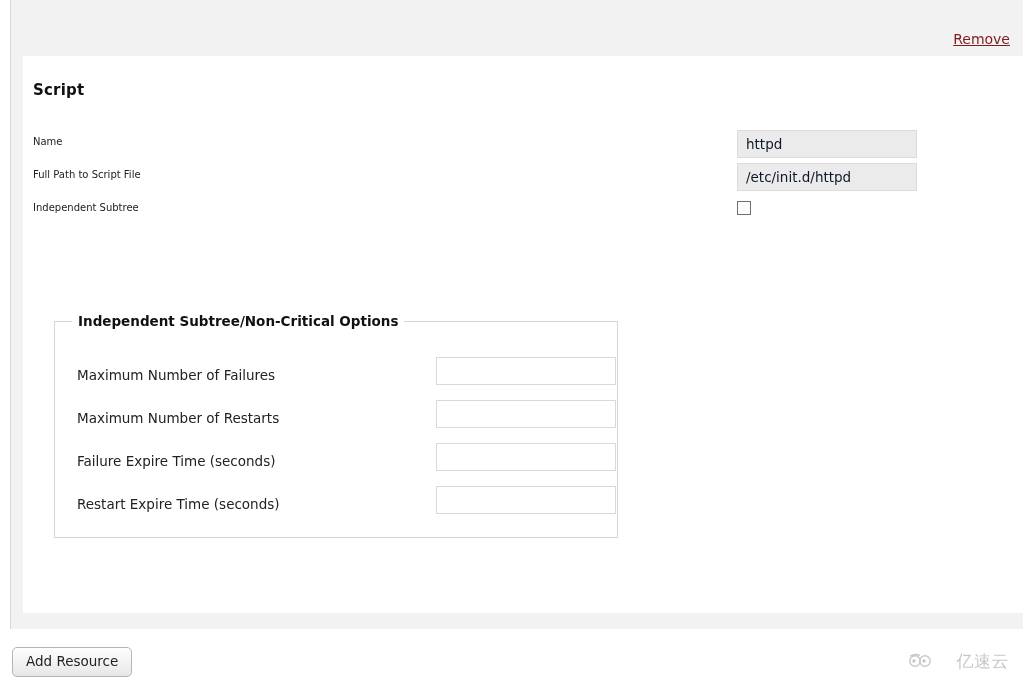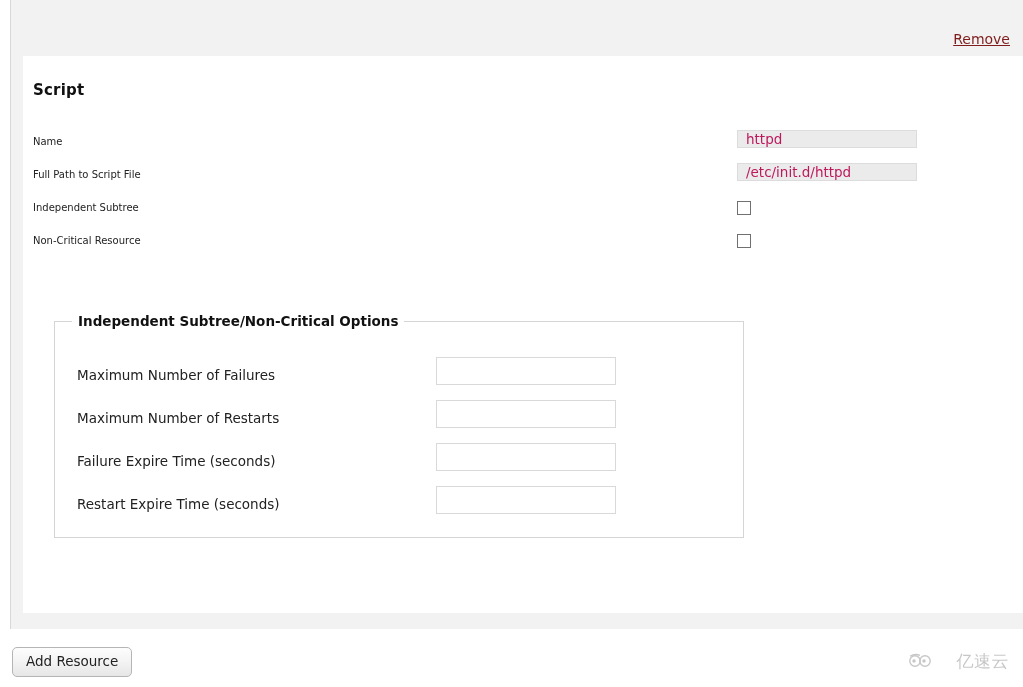--- a/index.html
+++ b/index.html
@@ -91,25 +91,25 @@
     white-space: nowrap;
   }
   .form-row .row-control {
     position: absolute;
     left: 714px;
     top: 0px;
   }
 
   .text-input-disabled {
     width: 180px;
-    height: 18px;
+    height: 28px;
     box-sizing: border-box;
     background: #ebebeb;
     border: 1px solid #dcdcdc;
-    color: #be185d;
+    color: #0f172a;
     font-size: 13.5px;
     font-family: "DejaVu Sans", "Liberation Sans", sans-serif;
     padding: 0 8px;
     line-height: 28px;
     outline: none;
   }
 
   .checkbox-box {
     width: 14px;
     height: 14px;
@@ -118,21 +118,21 @@
     background: #ffffff;
     margin-top: 5px;
     cursor: pointer;
   }
 
   
   .options-fieldset {
     position: absolute;
     left: 31px;
     top: 265px;
-    width: 690px;
+    width: 564px;
     height: 217px;
     box-sizing: border-box;
     border: 1px solid #d5d5d5;
     background: transparent;
   }
   .options-legend {
     position: absolute;
     left: 17px;
     top: -9px;
     background: #ffffff;
@@ -251,26 +251,20 @@
         </span>
       </div>
 
       <div class="form-row">
         <span class="row-label">Independent Subtree</span>
         <span class="row-control">
           <div class="checkbox-box"></div>
         </span>
       </div>
 
-      <div class="form-row">
-        <span class="row-label">Non-Critical Resource</span>
-        <span class="row-control">
-          <div class="checkbox-box"></div>
-        </span>
-      </div>
 
     </div>
 
     <div class="options-fieldset">
       <div class="options-legend">Independent Subtree/Non-Critical Options</div>
 
       <div class="fs-rows">
 
         <div class="fs-row">
           <span class="fs-label">Maximum Number of Failures</span>

